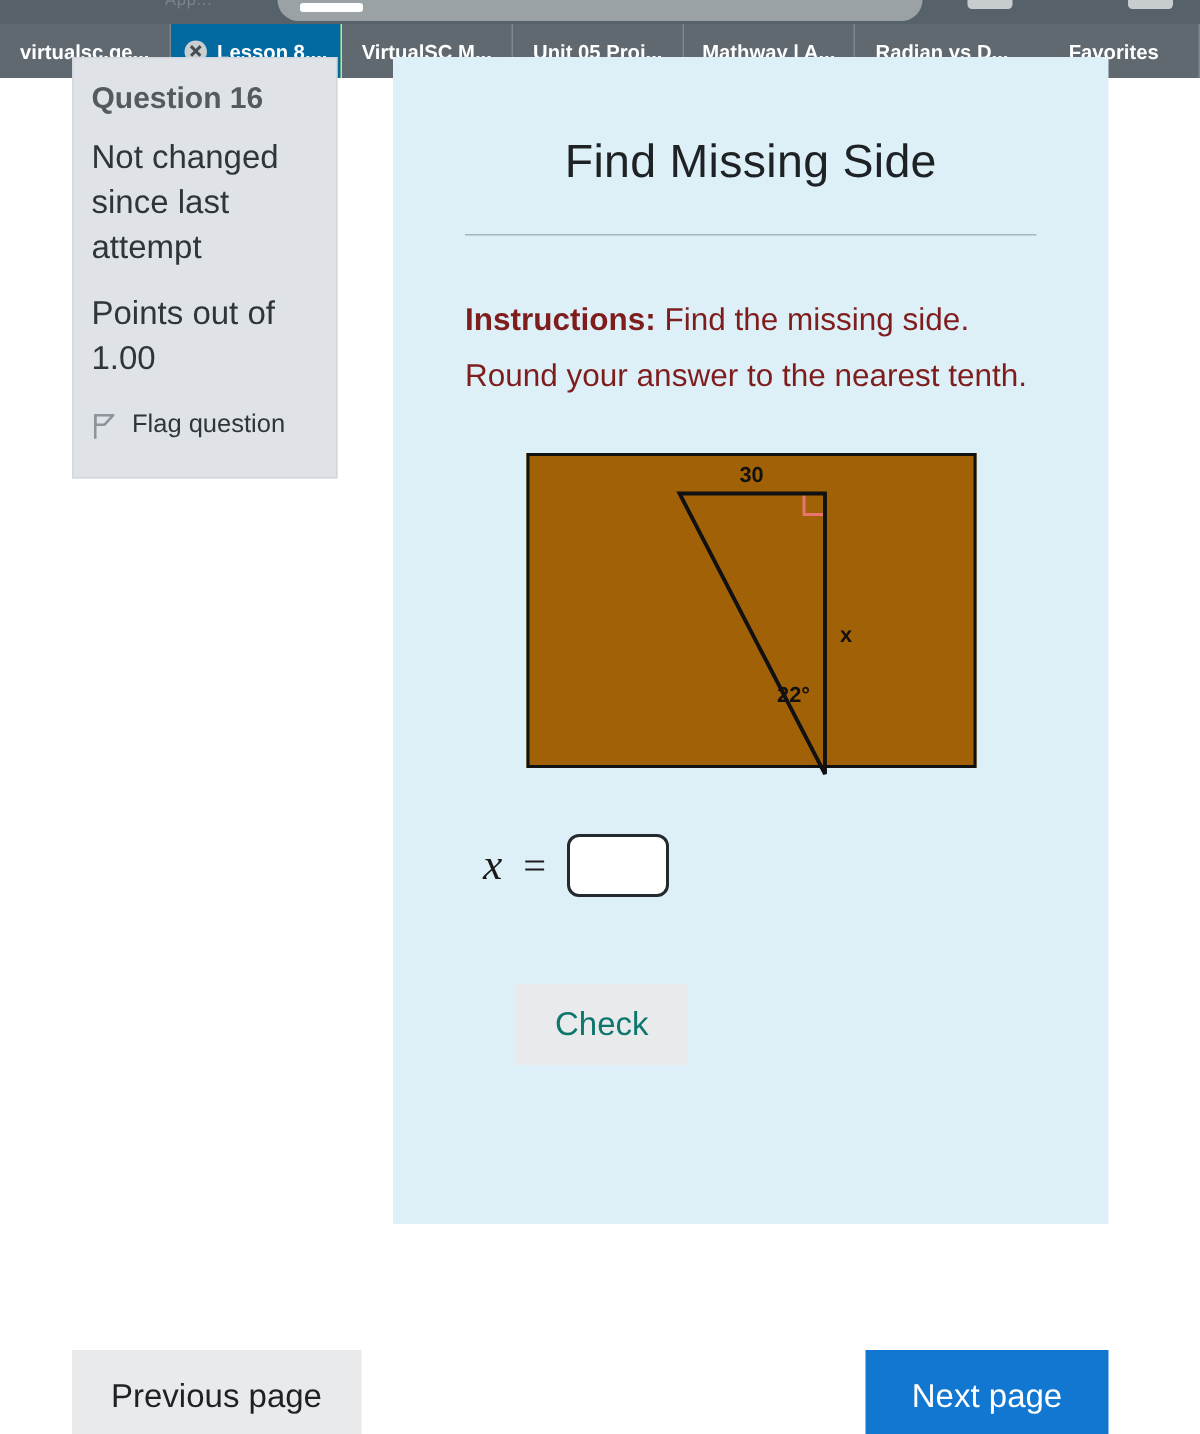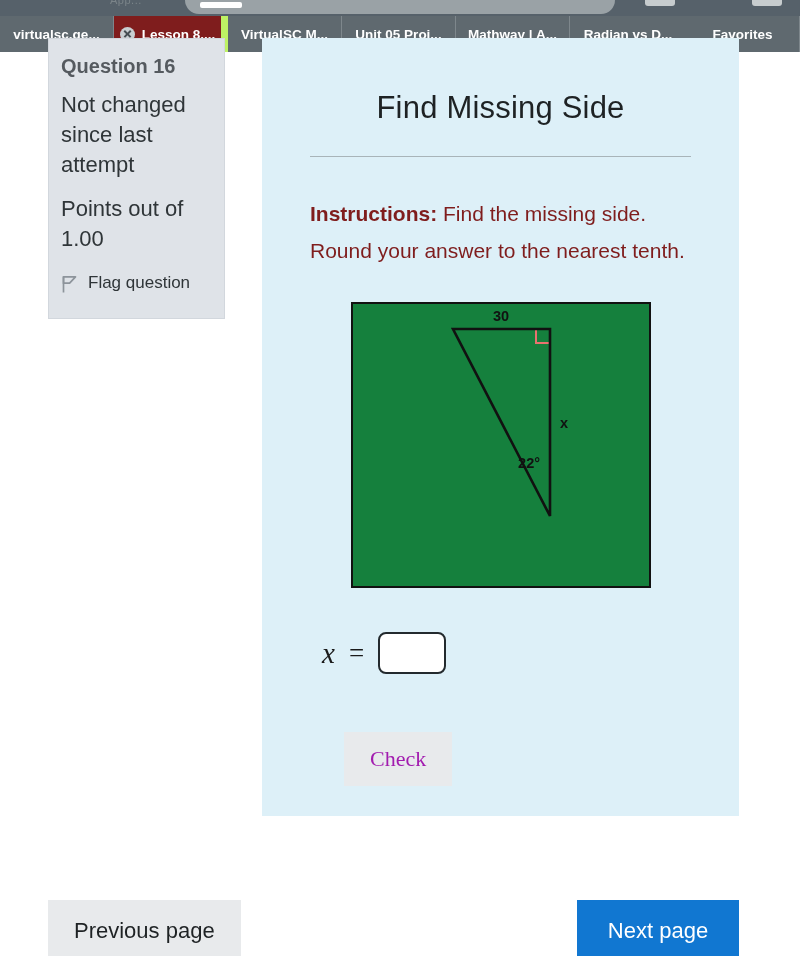--- a/index.html
+++ b/index.html
@@ -75,22 +75,22 @@
     padding: 0 10px;
     color: #ffffff;
     font-size: 13.5px;
     font-weight: 700;
     white-space: nowrap;
     overflow: hidden;
     border-right: 1px solid #7e878c;
     cursor: default;
   }
   .tab.active {
-    background: #7f1d1d;
-    border-right: 7px solid #bef264;
+    background: #0369a1;
+    border-right: 1px solid #bef264;
   }
   .tab-close-icon {
     flex: 0 0 auto;
     width: 15px; height: 15px;
     border-radius: 50%;
     background: #c9ced1;
     position: relative;
   }
   .tab-close-icon::before,
   .tab-close-icon::after {
@@ -177,22 +177,22 @@
   .qinstructions b { font-weight: 700; }
 
   
   .figure-wrap {
     margin: 33px 0 0 0;
     display: flex;
     justify-content: center;
   }
   .figure-box {
     width: 300px;
-    height: 286px;
-    background: #15803d;
+    height: 210px;
+    background: #a16207;
     border: 2.5px solid #111111;
   }
 
   
   .answer-row {
     display: flex;
     align-items: center;
     gap: 14px;
     margin: 44px 0 0 12px;
   }
@@ -220,23 +220,23 @@
     color: #1a1a1a;
   }
 
   
   .check-btn {
     display: inline-block;
     margin: 58px 0 0 34px;
     padding: 14px 26px;
     background: #e8eaec;
     border: 0;
-    color: #a21caf;
+    color: #0f766e;
     font-size: 22px;
-    font-family: Liberation Serif, serif;
+    font-family: Liberation Sans, sans-serif;
     cursor: pointer;
   }
 
   
   .nav-prev {
     position: absolute;
     left: 48px; top: 848px;
     padding: 18px 26px;
     background: #e8eaec;
     border: 0;

